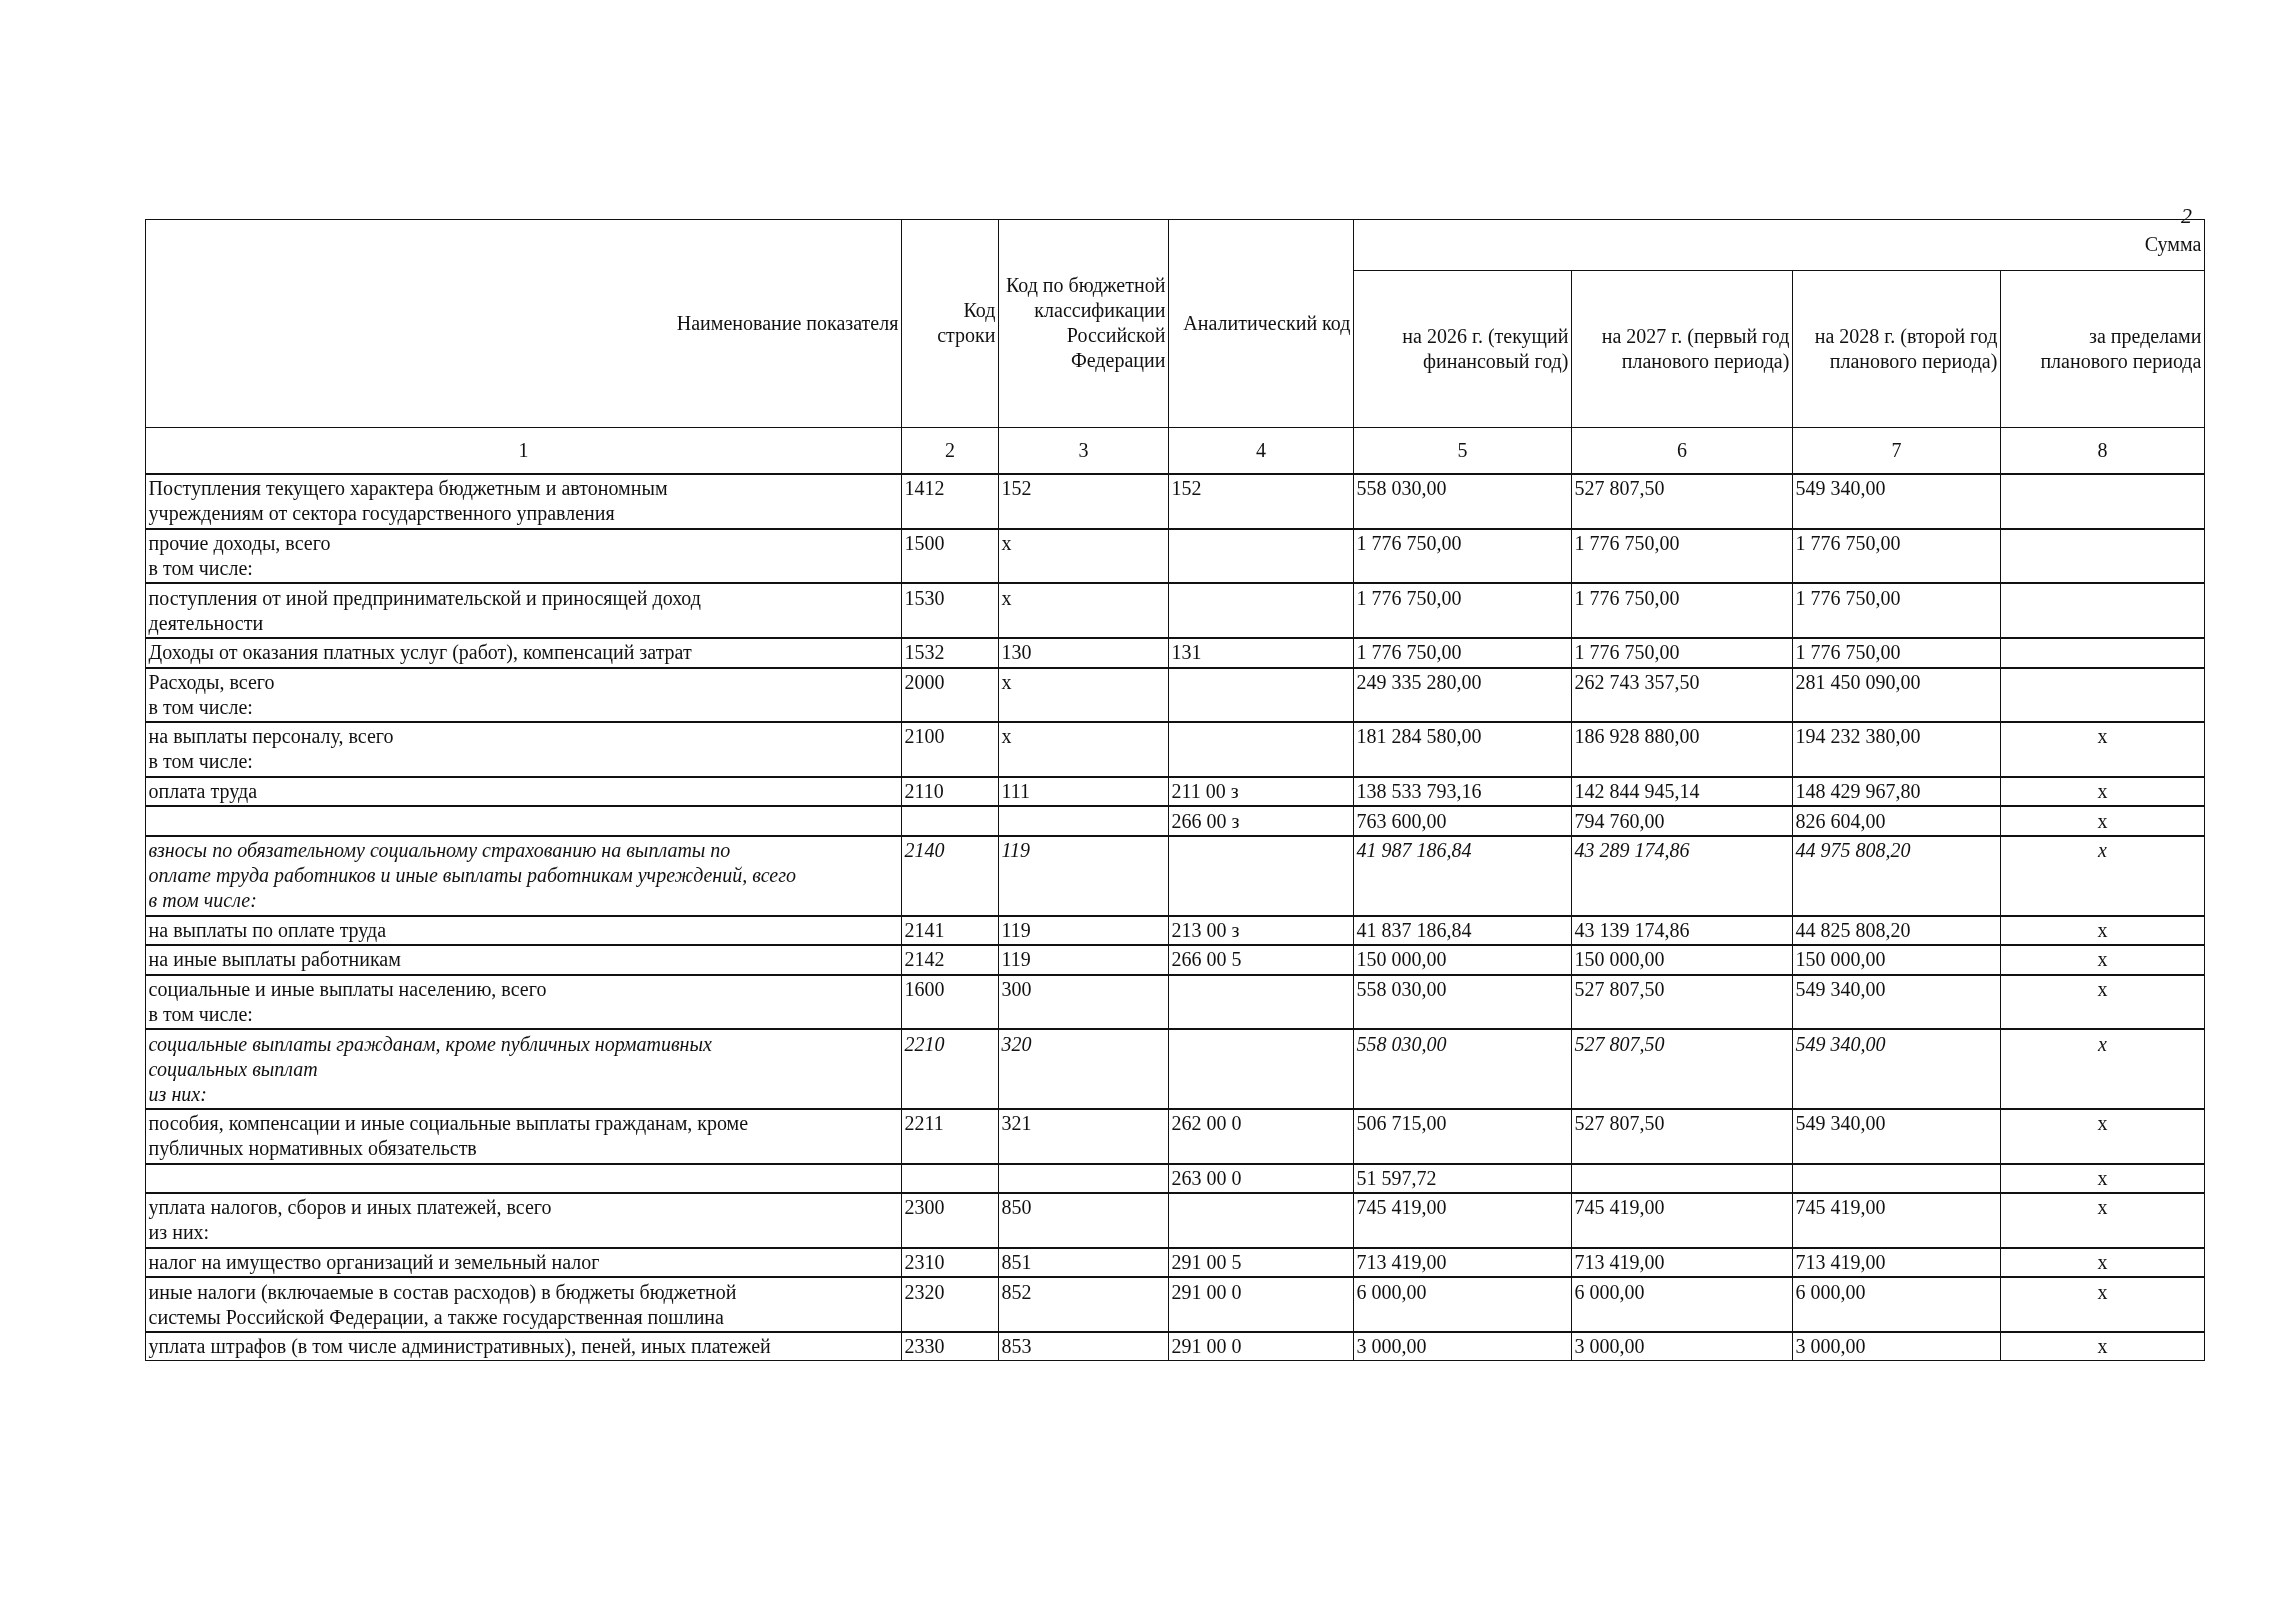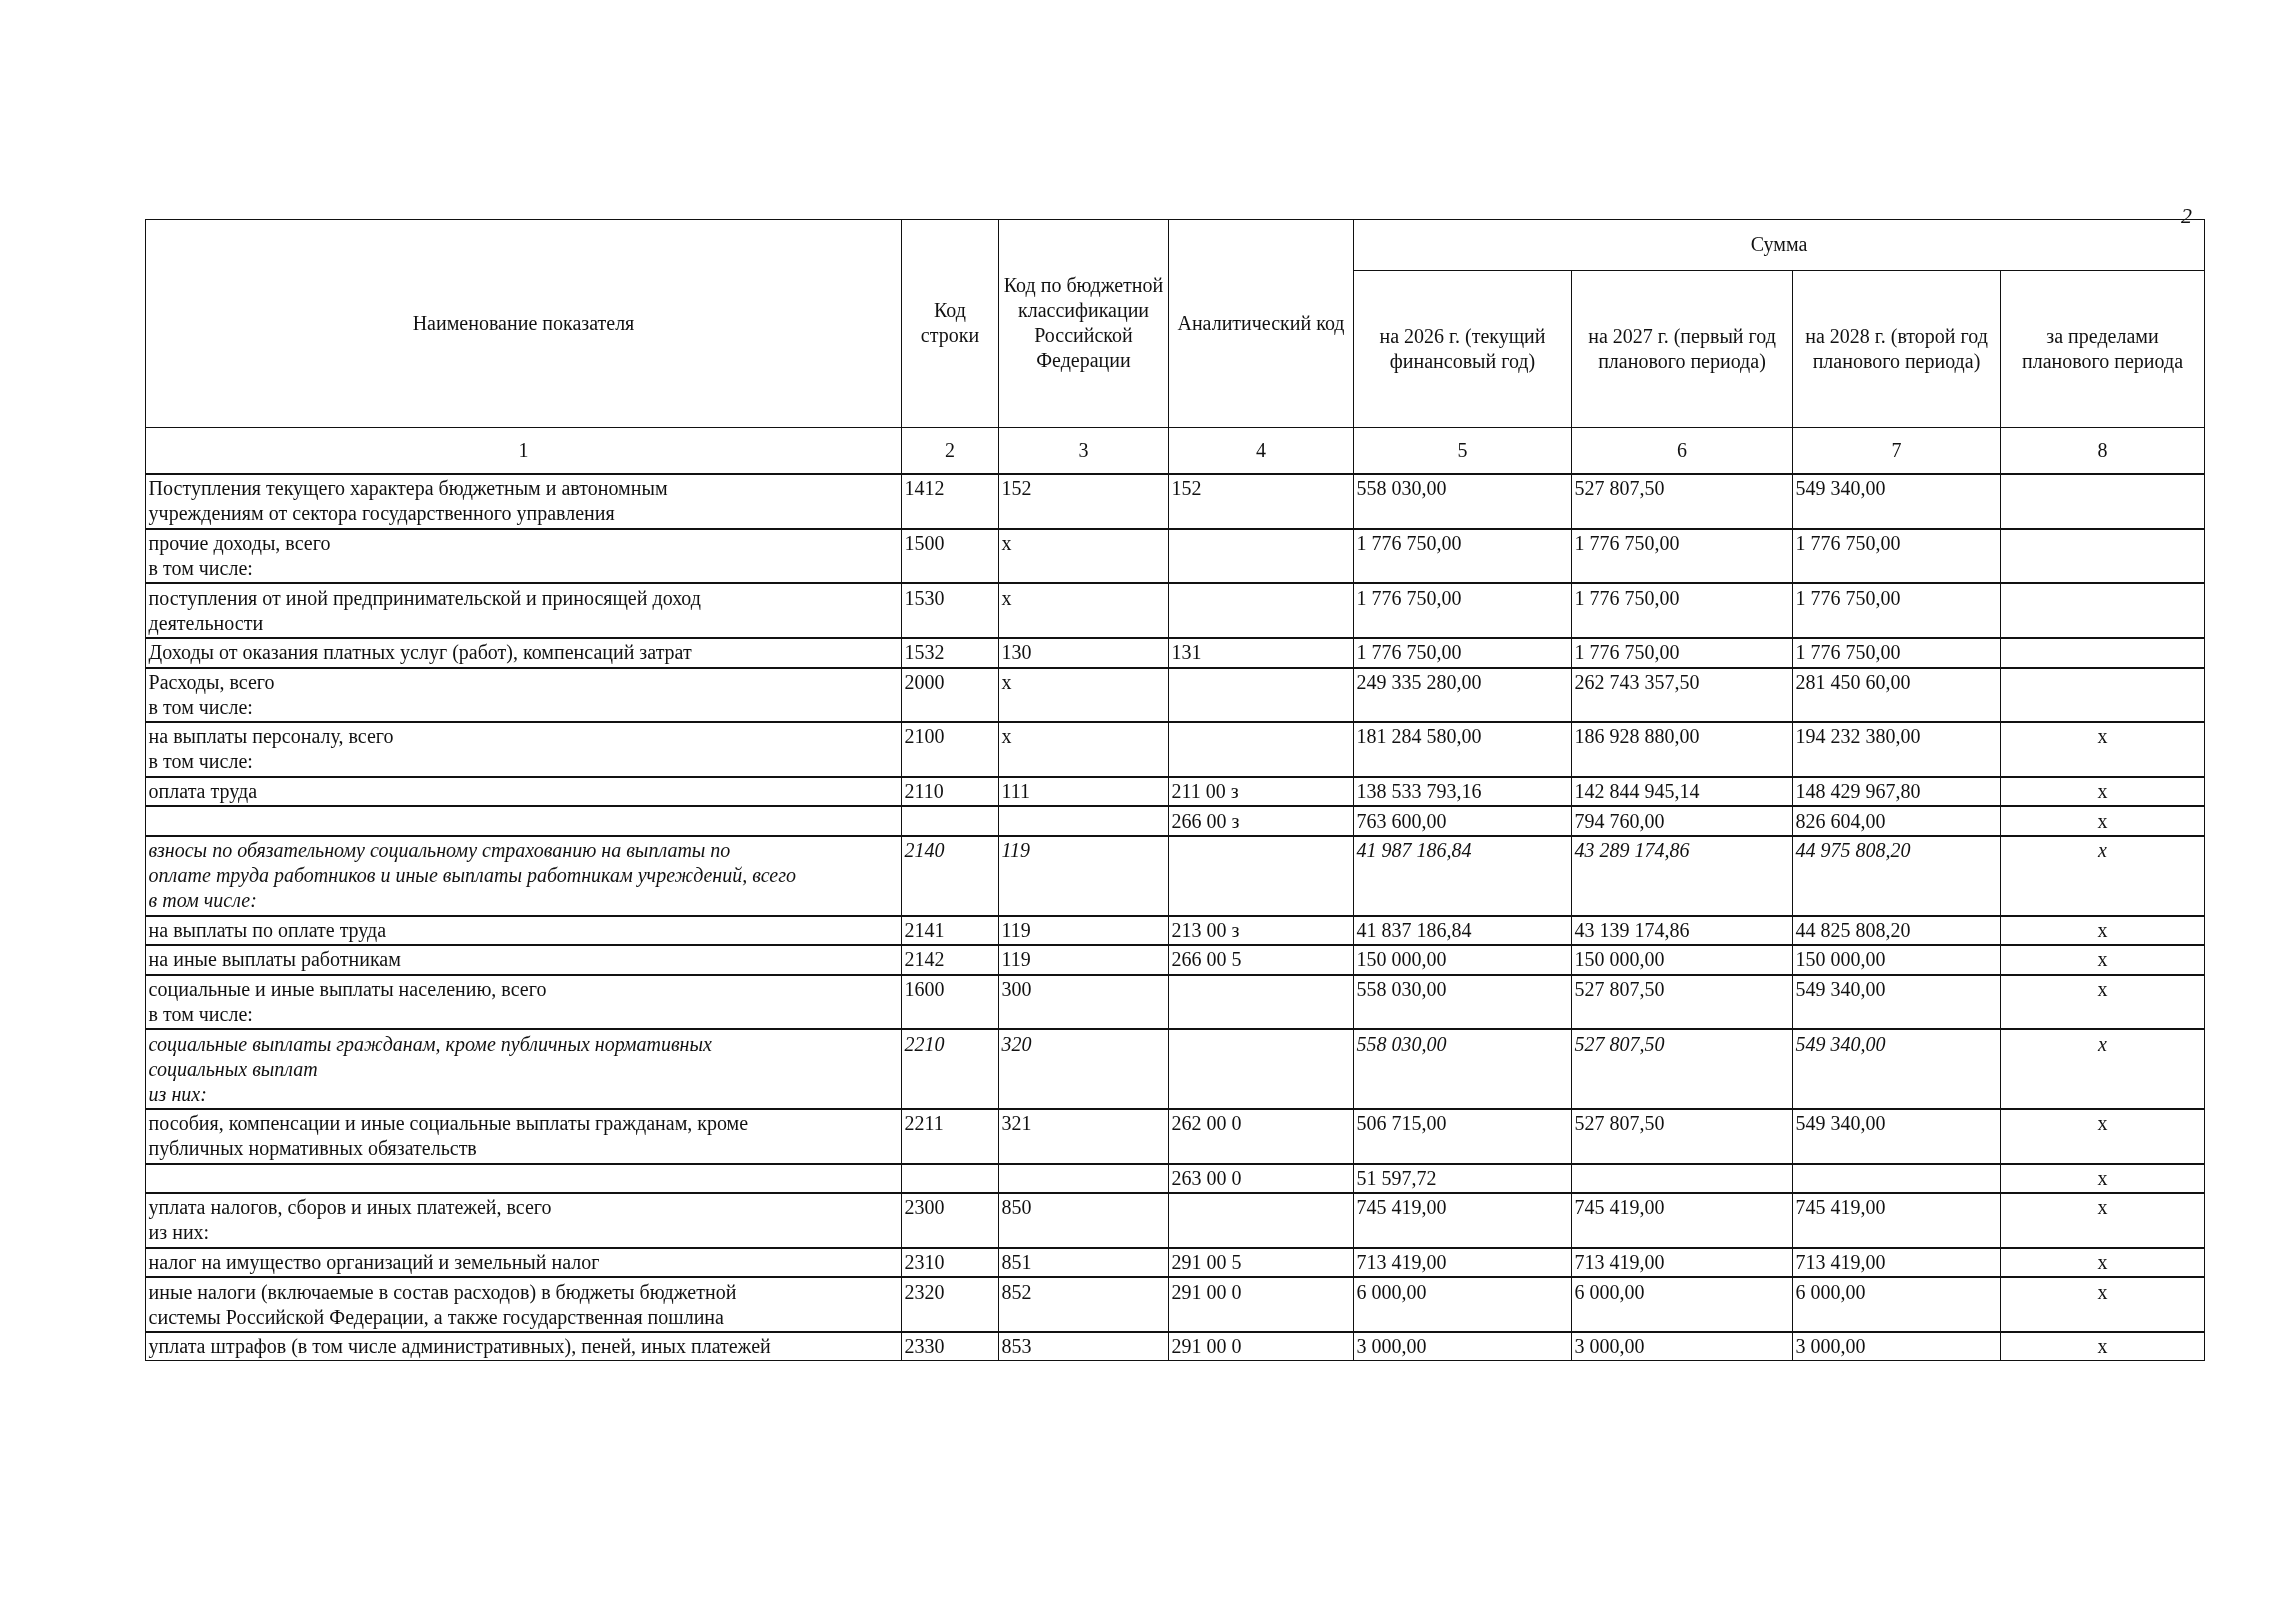--- a/index.html
+++ b/index.html
@@ -13,21 +13,21 @@
   }
   table.plan {
     position: absolute; left: 145px; top: 219px;
     width: 2059px; border-collapse: collapse; table-layout: fixed;
     font-size: 20px; line-height: 1.25;
   }
   table.plan td, table.plan th {
     border: 1.3px solid #111; padding: 1.3px 2.6px; vertical-align: top;
     font-weight: normal;
   }
-  table.plan tr.hdr th { vertical-align: middle; text-align: center; }
+  table.plan tr.hdr th { vertical-align: middle; text-align: right; }
   table.plan tr.hdr th.summa { height: 47px; }
   table.plan tr.nums th { height: 43px; vertical-align: middle; text-align: center; }
   td.name { text-align: left; white-space: pre-line; }
   td.c { text-align: left; padding-top: 6.5px; }
   td.r { padding-top: 6.5px; padding-right: 3.9px; }
   td.x { text-align: center; padding-top: 19.6px; }
   tr.body-row td { border-top-width: 2.6px; }
   .h1 { height: 52px; }
   .h4 { height: 79px; font-style: italic; }
   .h5 { height: 16px; }
@@ -118,21 +118,21 @@
         <td class="x"></td>
       </tr>
       <tr class="body-row h1">
         <td class="name">Расходы, всего
 в том числе:</td>
         <td class="c">2000</td>
         <td class="c">x</td>
         <td class="c"></td>
         <td class="r">249 335 280,00</td>
         <td class="r">262 743 357,50</td>
-        <td class="r">281 450 60,00</td>
+        <td class="r">281 450 090,00</td>
         <td class="x"></td>
       </tr>
       <tr class="body-row h1">
         <td class="name">на выплаты персоналу, всего
 в том числе:</td>
         <td class="c">2100</td>
         <td class="c">x</td>
         <td class="c"></td>
         <td class="r">181 284 580,00</td>
         <td class="r">186 928 880,00</td>

